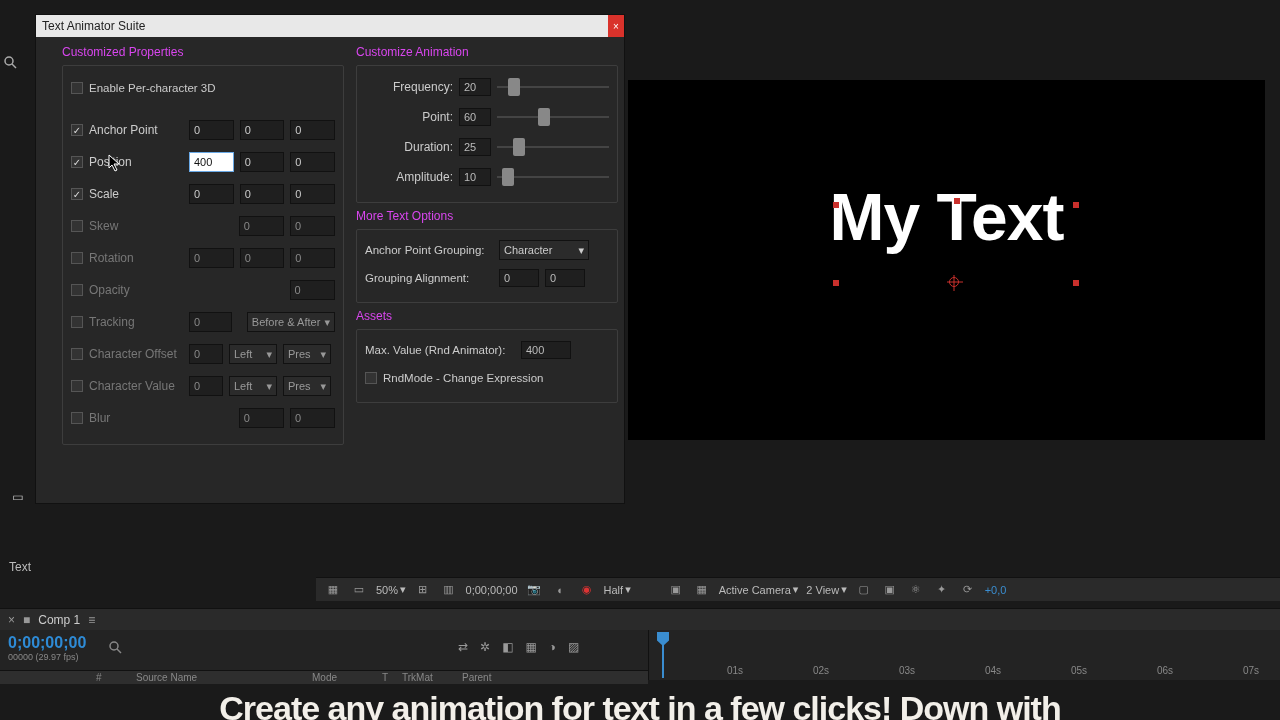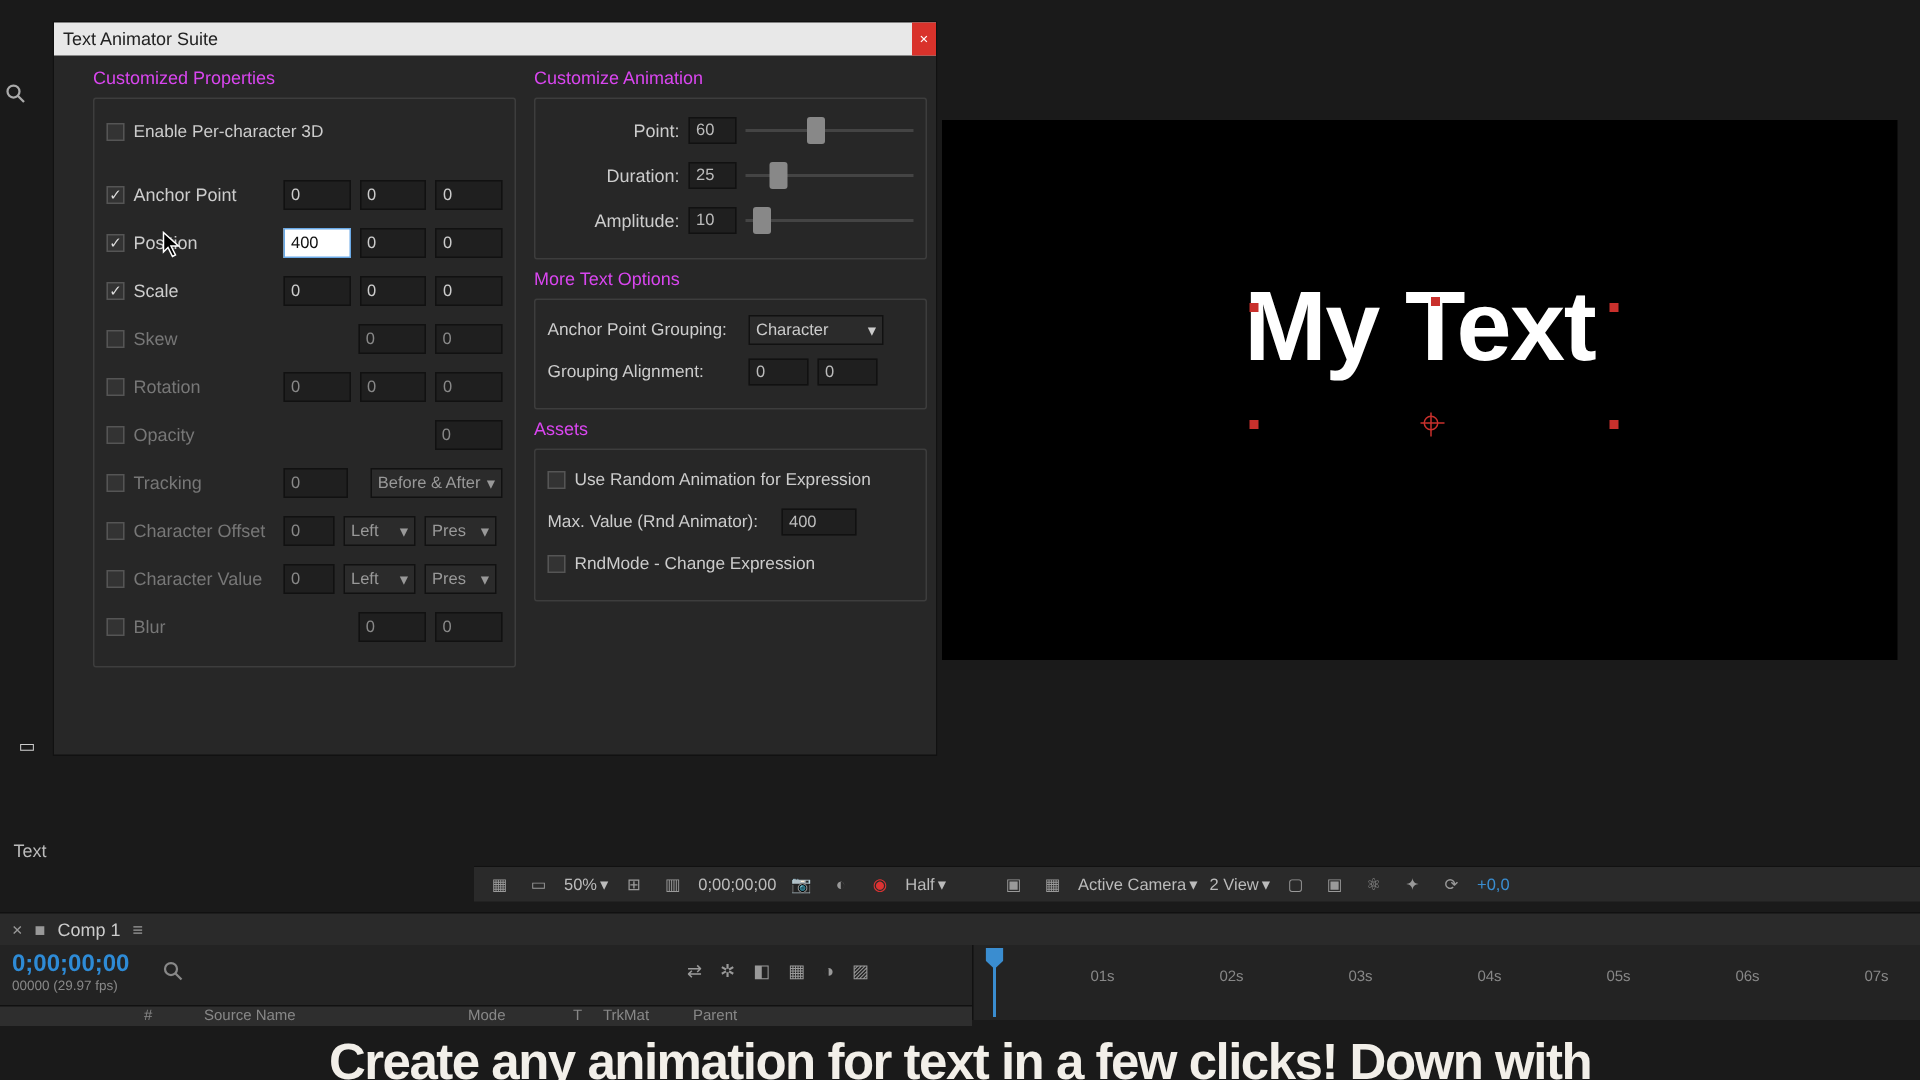--- a/index.html
+++ b/index.html
@@ -68,21 +68,21 @@
 .tl-close { color: #999; }
 .tl-tab { color: #ccc; font-size: 12px; }
 
 .timeline-body { position: absolute; left: 0; top: 630px; width: 1280px; height: 50px; background: #232323; display: flex; }
 .tl-left { width: 648px; position: relative; padding: 4px 8px; }
 .timecode { color: #2e8bd6; font-size: 16px; font-weight: bold; }
 .timecode-sub { color: #888; font-size: 9px; }
 .tl-search { position: absolute; left: 108px; top: 10px; width: 16px; height: 16px; color: #888; }
 .tl-icons { position: absolute; left: 458px; top: 10px; display: flex; gap: 12px; color: #999; }
 .tl-right { flex: 1; position: relative; border-left: 1px solid #111; }
-.ruler { position: absolute; top: 4px; left: 0; right: 0; height: 16px; }
+.ruler { position: absolute; top: 23px; left: 0; right: 0; height: 16px; }
 .tick-lbl { position: absolute; top: 12px; color: #888; font-size: 10px; transform: translateX(-50%); }
 .playhead { position: absolute; left: 8px; top: 2px; width: 12px; height: 14px; background: #3a8dd0; clip-path: polygon(0 0, 100% 0, 100% 60%, 50% 100%, 0 60%); }
 .playline { position: absolute; left: 13px; top: 14px; width: 2px; height: 34px; background: #3a8dd0; }
 
 .col-hdr-row { position: absolute; left: 0; top: 670px; width: 648px; height: 14px; background: #2e2e2e; display: flex; align-items: center; font-size: 10px; color: #888; border-top: 1px solid #111; }
 .layer-row { position: absolute; left: 0; top: 684px; width: 648px; height: 16px; background: #3a2020; display: flex; align-items: center; font-size: 10px; color: #ccc; }
 
 .promo { position: absolute; left: 0; bottom: 0; width: 1280px; height: 36px; background: #1a1a1a; display: flex; align-items: flex-end; justify-content: center; overflow: hidden; }
 .promo-text { color: #f2efe9; font-family: "Arial Black", Arial, sans-serif; font-size: 34px; font-weight: 900; letter-spacing: -1px; white-space: nowrap; transform: translateY(8px); }
 
@@ -204,20 +204,28 @@
           <span style="width:50px"></span>
           <span class="num">0</span>
           <span class="num">0</span>
         </div>
       </div>
     </div>
 
     <div class="col-right">
       <div class="section-hdr">Customize Animation</div>
       <div class="sec-box">
+        <div class="r-row">
+          <span class="r-lbl">Frequency:</span>
+          <span class="r-num">20</span>
+          <div class="slider">
+              <div class="slider-track"></div>
+              <div class="slider-knob" style="left:15%"></div>
+            </div>
+        </div>
         <div class="r-row">
           <span class="r-lbl">Point:</span>
           <span class="r-num">60</span>
           <div class="slider">
               <div class="slider-track"></div>
               <div class="slider-knob" style="left:42%"></div>
             </div>
         </div>
         <div class="r-row">
           <span class="r-lbl">Duration:</span>
@@ -248,24 +256,20 @@
         </div>
         <div class="opt-row">
           <span class="opt-lbl" style="flex:0 0 128px">Grouping Alignment:</span>
           <span class="r-num" style="width:40px">0</span>
           <span class="r-num" style="width:40px">0</span>
         </div>
       </div>
 
       <div class="section-hdr">Assets</div>
       <div class="sec-box">
-        <div class="opt-row">
-          <span class="chk"></span>
-          <span class="opt-lbl">Use Random Animation for Expression</span>
-        </div>
         <div class="opt-row">
           <span class="opt-lbl" style="flex:0 0 150px">Max. Value (Rnd Animator):</span>
           <span class="r-num" style="width:50px">400</span>
         </div>
         <div class="opt-row">
           <span class="chk"></span>
           <span class="opt-lbl">RndMode - Change Expression</span>
         </div>
       </div>
     </div>

